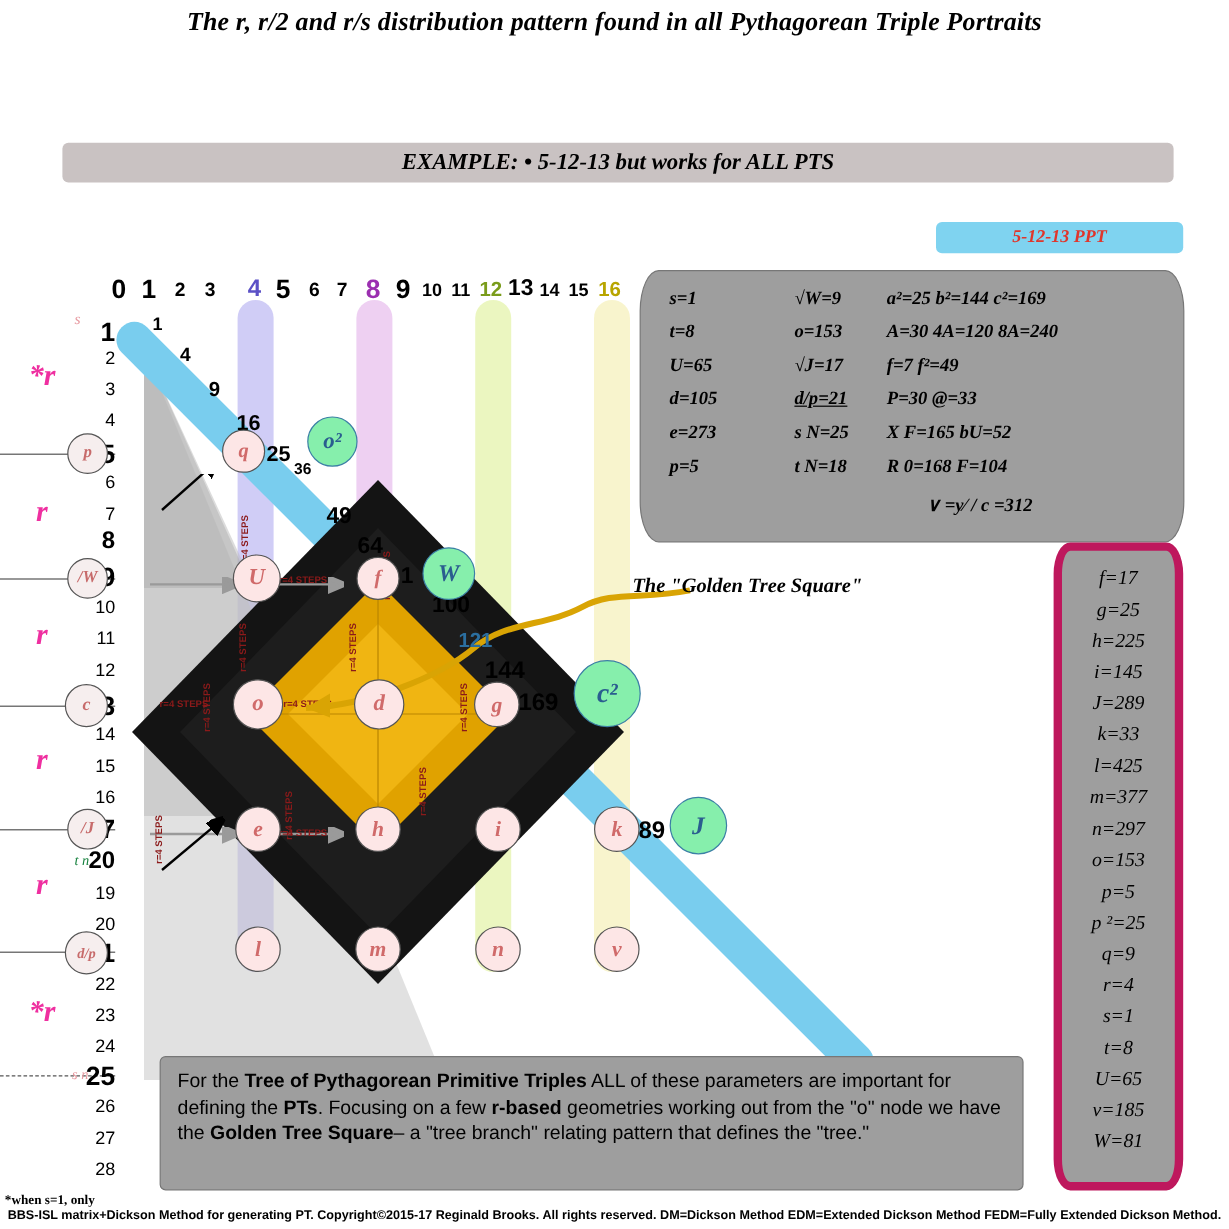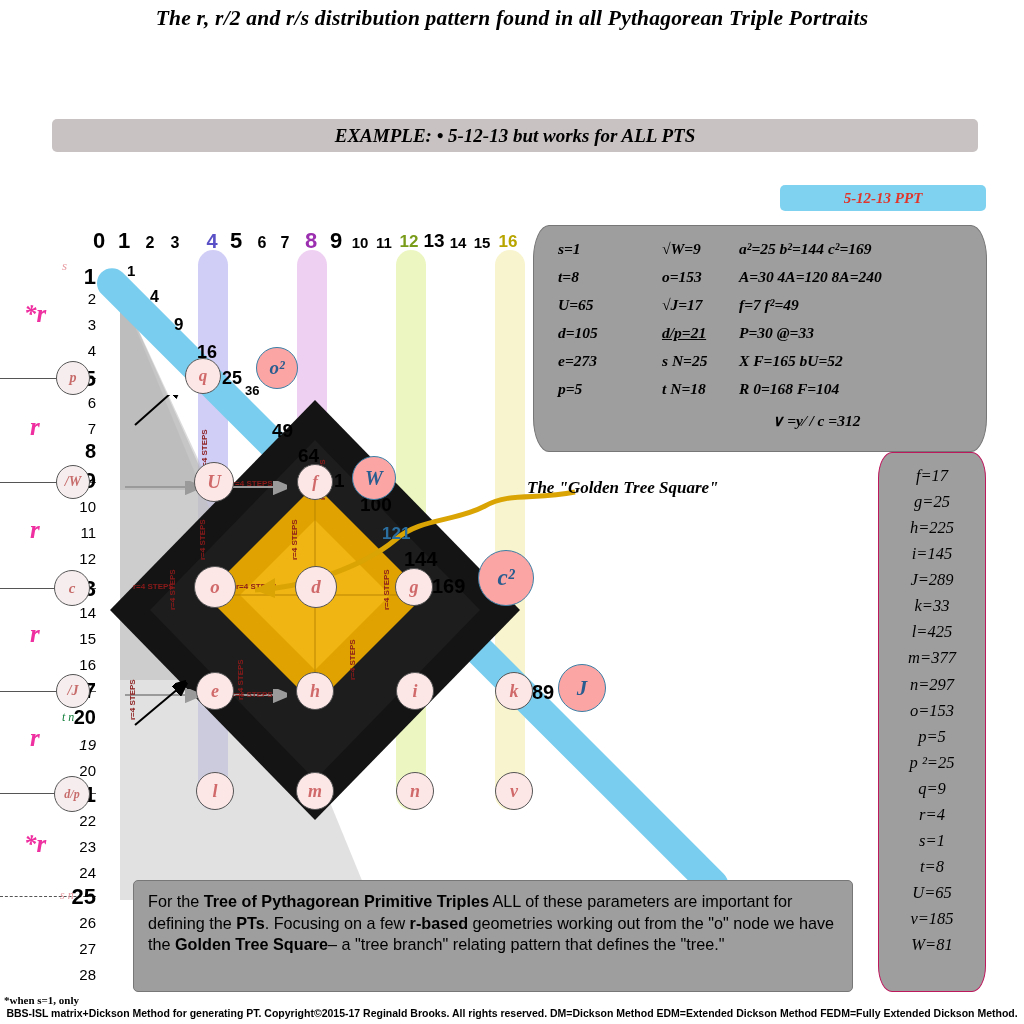--- a/index.html
+++ b/index.html
@@ -70,36 +70,36 @@
   
   .node{
     position:absolute;border-radius:50%;
     display:flex;align-items:center;justify-content:center;
     font-family:"Liberation Serif", serif;
     font-style:italic;font-weight:bold;
     border:1px solid #555;
     box-sizing:border-box;
   }
   .node.pink{background:#fde6e6;color:#d06a6a;}
-  .node.blue{background:#fca5a5;color:#2a5d8f;border-color:#3b7fa5;}
+  .node.blue{background:#86efac;color:#2a5d8f;border-color:#3b7fa5;}
   .node.lt{background:#f6eeee;color:#c76b6b;}
 
   
   .val{position:absolute;font-weight:bold;font-family:"Liberation Sans", sans-serif;}
 
   
   .cyl{
     left:533px;top:225px;width:452px;height:225px;
     background:#9e9e9e;border:1px solid #777;border-radius:16px/34px;
   }
   .cyl .txt{position:absolute;font-family:"Liberation Serif", serif;font-style:italic;font-weight:bold;font-size:15.5px;}
 
   .sidecol{
     left:878px;top:452px;width:108px;height:540px;
-    background:#9e9e9e;border:1px solid #be185d;border-radius:14px/26px;
+    background:#9e9e9e;border:7px solid #be185d;border-radius:14px/26px;
   }
   .sidecol div{
     text-align:center;font-family:"Liberation Serif", serif;
     font-style:italic;font-size:16.5px;line-height:1.58;
   }
 
   .bottombox{
     left:133px;top:880px;width:720px;height:112px;
     background:#9e9e9e;border:1px solid #777;border-radius:5px;
     padding:10px 14px;box-sizing:border-box;
@@ -245,21 +245,21 @@
   <div class="abs leftnum" style="left:70px;top:468px;width:26px;font-size:22px;font-weight:bold;">9</div>
   <div class="abs leftnum" style="left:70px;top:498px;width:26px;font-size:15px;">10</div>
   <div class="abs leftnum" style="left:70px;top:524px;width:26px;font-size:15px;">11</div>
   <div class="abs leftnum" style="left:70px;top:550px;width:26px;font-size:15px;">12</div>
   <div class="abs leftnum" style="left:66px;top:576px;width:30px;font-size:22px;font-weight:bold;">13</div>
   <div class="abs leftnum" style="left:70px;top:604px;width:26px;font-size:15px;">14</div>
   <div class="abs leftnum" style="left:70px;top:630px;width:26px;font-size:15px;">15</div>
   <div class="abs leftnum" style="left:70px;top:656px;width:26px;font-size:15px;">16</div>
   <div class="abs leftnum" style="left:66px;top:678px;width:30px;font-size:22px;font-weight:bold;">17</div>
   <div class="abs leftnum" style="left:66px;top:706px;width:30px;font-size:20px;font-weight:bold;">20</div>
-  <div class="abs leftnum" style="left:70px;top:736px;width:26px;font-size:15px;font-style:italic;">19</div>
+  <div class="abs leftnum" style="left:70px;top:736px;width:26px;font-size:15px;">19</div>
   <div class="abs leftnum" style="left:70px;top:762px;width:26px;font-size:15px;">20</div>
   <div class="abs leftnum" style="left:66px;top:782px;width:30px;font-size:22px;font-weight:bold;">21</div>
   <div class="abs leftnum" style="left:70px;top:812px;width:26px;font-size:15px;">22</div>
   <div class="abs leftnum" style="left:70px;top:838px;width:26px;font-size:15px;">23</div>
   <div class="abs leftnum" style="left:70px;top:864px;width:26px;font-size:15px;">24</div>
   <div class="abs leftnum" style="left:66px;top:884px;width:30px;font-size:22px;font-weight:bold;">25</div>
   <div class="abs leftnum" style="left:70px;top:914px;width:26px;font-size:15px;">26</div>
   <div class="abs leftnum" style="left:70px;top:940px;width:26px;font-size:15px;">27</div>
   <div class="abs leftnum" style="left:70px;top:966px;width:26px;font-size:15px;">28</div>
 

